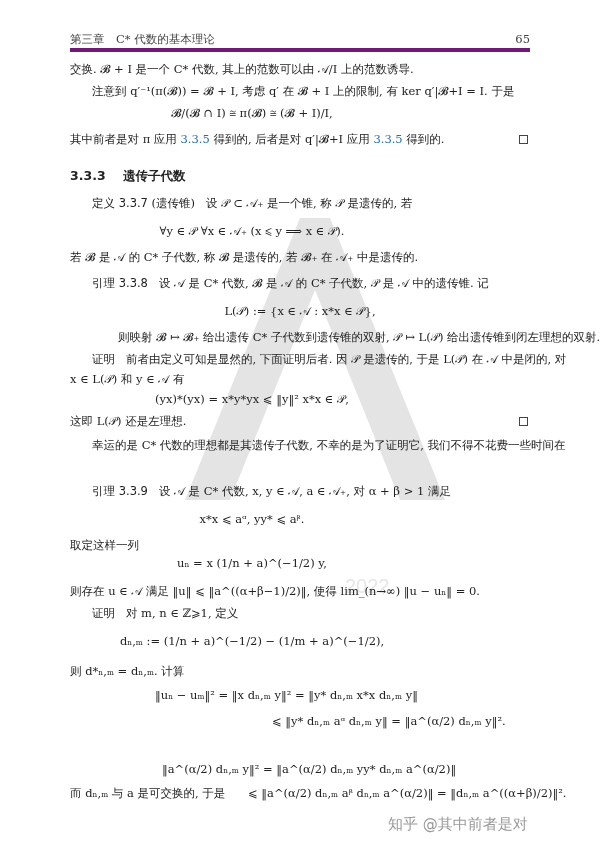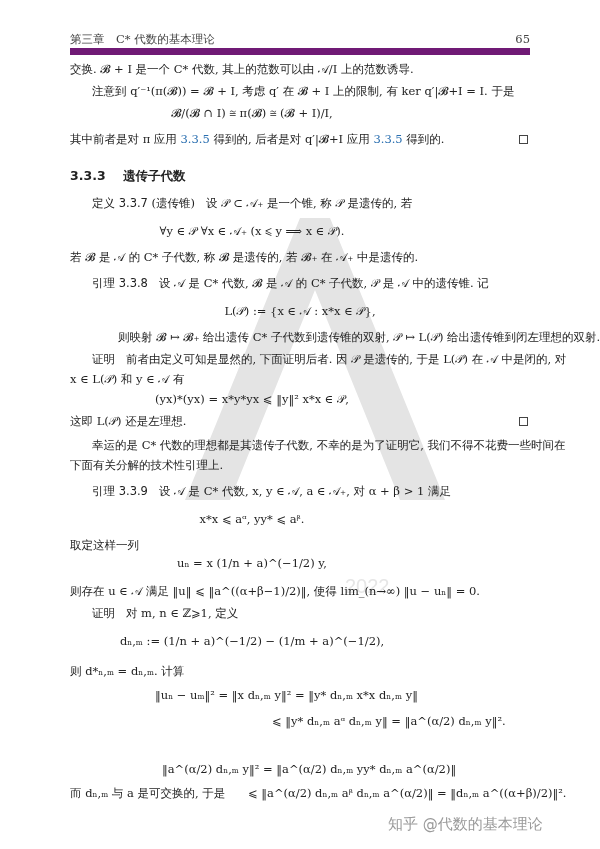--- a/index.html
+++ b/index.html
@@ -5,21 +5,21 @@
   html,body{margin:0;padding:0;background:#ffffff;}
   body{width:600px;height:849px;position:relative;overflow:hidden;
        font-family:"DejaVu Serif","Liberation Serif",serif;color:#222;}
   .page{position:absolute;left:0;top:0;width:600px;height:849px;}
   .wm-a{position:absolute;left:0;top:0;width:600px;height:849px;pointer-events:none;}
   .wm-text{position:absolute;left:198px;top:570px;font-family:"Liberation Sans",sans-serif;
            font-size:58px;color:#dcdcdc;letter-spacing:0px;line-height:58px;}
   .wm-year{position:absolute;left:345px;top:575px;font-family:"Liberation Sans",sans-serif;
            font-size:20px;color:#e6e6e6;}
   .header{position:absolute;left:70px;top:30px;width:460px;height:18px;
-          border-bottom:7px solid #701a75;font-size:11.5px;color:#444;}
+          border-bottom:4px solid #701a75;font-size:11.5px;color:#444;}
   .header .chap{position:absolute;left:0;top:2px;}
   .header .pno{position:absolute;right:0;top:2px;}
   .line{position:absolute;font-size:11.5px;line-height:15px;white-space:nowrap;color:#222;}
   .center{left:0;width:504px;text-align:center;}
   .qed{position:absolute;left:519px;width:9px;height:9px;border:1px solid #444;box-sizing:border-box;}
   .b{font-weight:normal;font-family:"DejaVu Sans","Liberation Sans",sans-serif;}
   .sec{font-size:12.5px;font-weight:bold;font-family:"DejaVu Sans","Liberation Sans",sans-serif;}
   .ref{color:#2a6fb0;}
   .footer-wm{position:absolute;left:388px;top:815px;font-family:"DejaVu Sans",sans-serif;
              font-size:15px;color:#9a9a9a;white-space:nowrap;}
@@ -76,21 +76,20 @@
     <span class="b">证明</span>&nbsp;&nbsp;
     <span>前者由定义可知是显然的, 下面证明后者. 因 𝒫 是遗传的, 于是 L(𝒫) 在 𝒜 中是闭的, 对</span>
   </div>
   <div class="line" style="left:70px;top:372px;">x ∈ L(𝒫) 和 y ∈ 𝒜 有</div>
   <div class="line center" style="top:392px;">(yx)*(yx) = x*y*yx ⩽ ‖y‖² x*x ∈ 𝒫,</div>
 
   <div class="line" style="left:70px;top:414px;">这即 L(𝒫) 还是左理想.</div>
   <div class="qed" style="top:417px;"></div>
 
   <div class="line" style="left:92px;top:438px;">幸运的是 C* 代数的理想都是其遗传子代数, 不幸的是为了证明它, 我们不得不花费一些时间在</div>
-  <div class="line" style="left:70px;top:458px;">下面有关分解的技术性引理上.</div>
 
   <div class="line" style="left:92px;top:484px;">
     <span class="b">引理</span>
     <span class="b">3.3.9</span>&nbsp;&nbsp;
     <span>设 𝒜 是 C* 代数, x, y ∈ 𝒜, a ∈ 𝒜₊, 对 α + β &gt; 1 满足</span>
   </div>
   <div class="line center" style="top:512px;">x*x ⩽ aᵅ,      yy* ⩽ aᵝ.</div>
 
   <div class="line" style="left:70px;top:538px;">取定这样一列</div>
   <div class="line center" style="top:556px;">uₙ = x (1/n + a)^(−1/2) y,</div>
@@ -104,14 +103,14 @@
   <div class="line center" style="top:634px;">dₙ,ₘ := (1/n + a)^(−1/2) − (1/m + a)^(−1/2),</div>
 
   <div class="line" style="left:70px;top:664px;">则 d*ₙ,ₘ = dₙ,ₘ. 计算</div>
   <div class="line" style="left:155px;top:688px;">‖uₙ − uₘ‖² = ‖x dₙ,ₘ y‖² = ‖y* dₙ,ₘ x*x dₙ,ₘ y‖</div>
   <div class="line" style="left:272px;top:684px;margin-top:30px;">⩽ ‖y* dₙ,ₘ aᵅ dₙ,ₘ y‖ = ‖a^(α/2) dₙ,ₘ y‖².</div>
 
   <div class="line" style="left:70px;top:738px;margin-top:48px;">而 dₙ,ₘ 与 a 是可交换的, 于是</div>
   <div class="line" style="left:162px;top:762px;">‖a^(α/2) dₙ,ₘ y‖² = ‖a^(α/2) dₙ,ₘ yy* dₙ,ₘ a^(α/2)‖</div>
   <div class="line" style="left:248px;top:786px;">⩽ ‖a^(α/2) dₙ,ₘ aᵝ dₙ,ₘ a^(α/2)‖ = ‖dₙ,ₘ a^((α+β)/2)‖².</div>
 
-  <div class="footer-wm">知乎 @代数的基本理论</div>
+  <div class="footer-wm">知乎 @其中前者是对</div>
 </div>
 
 </body></html>

